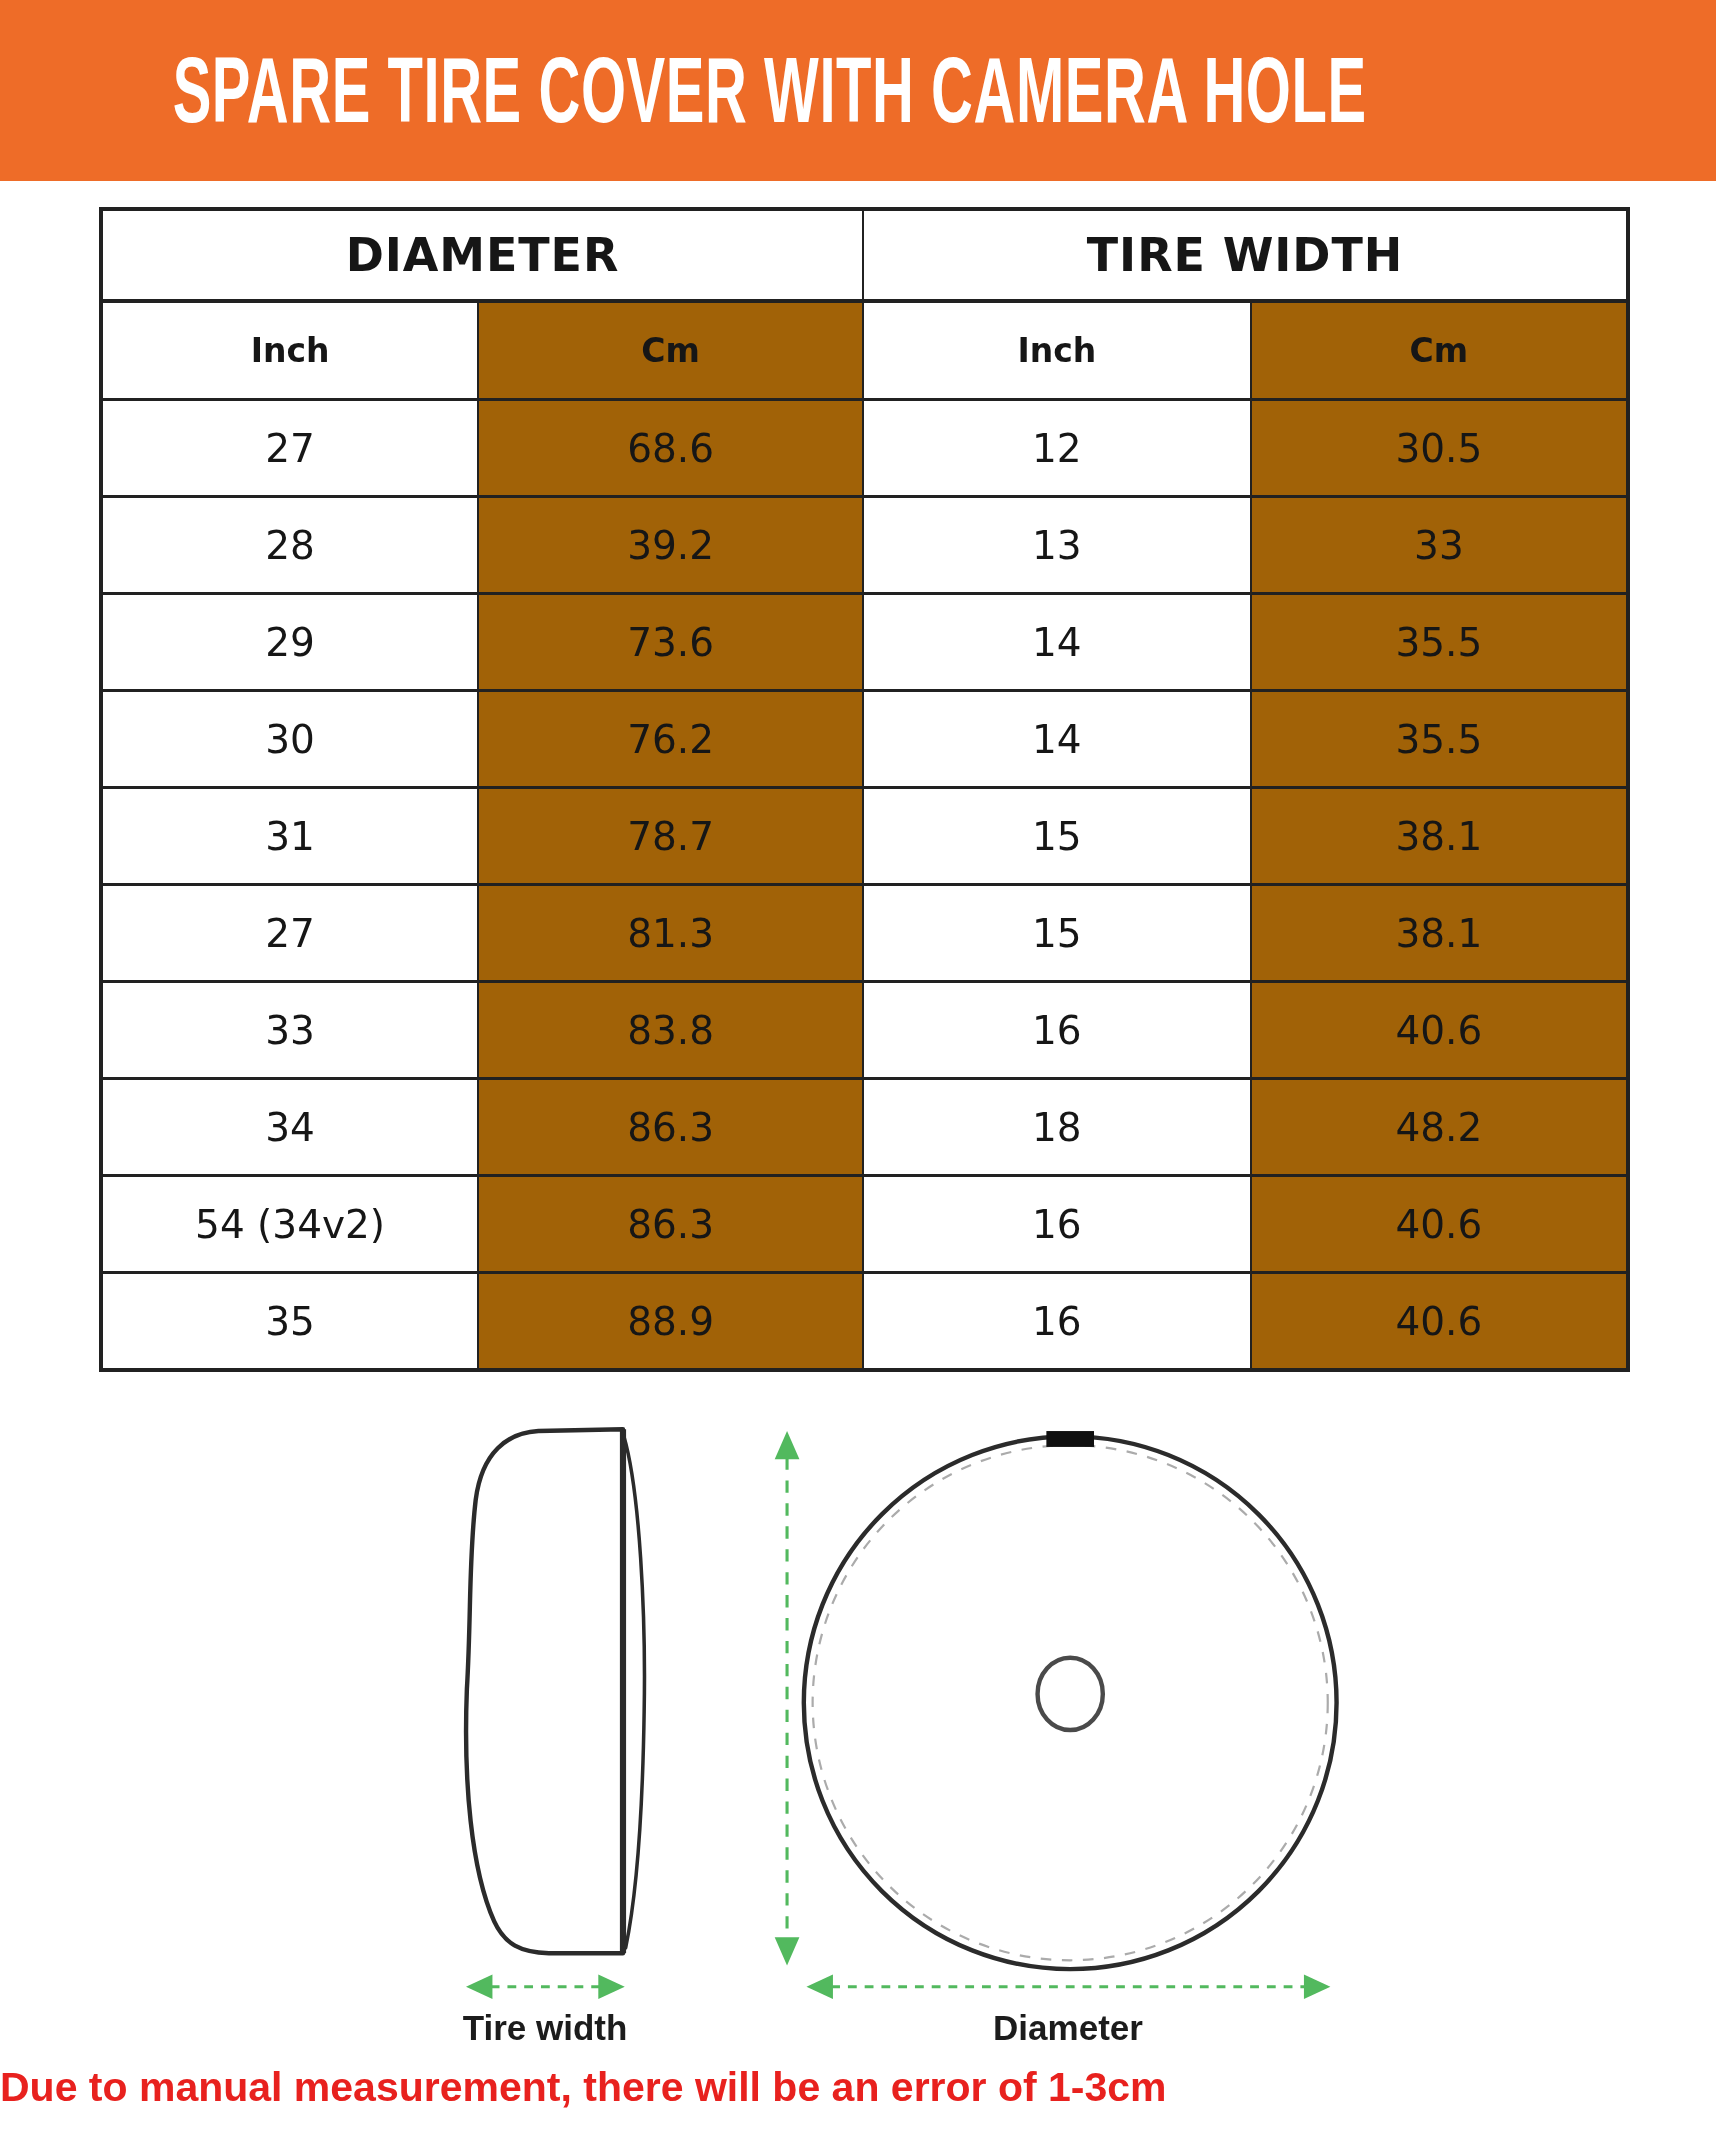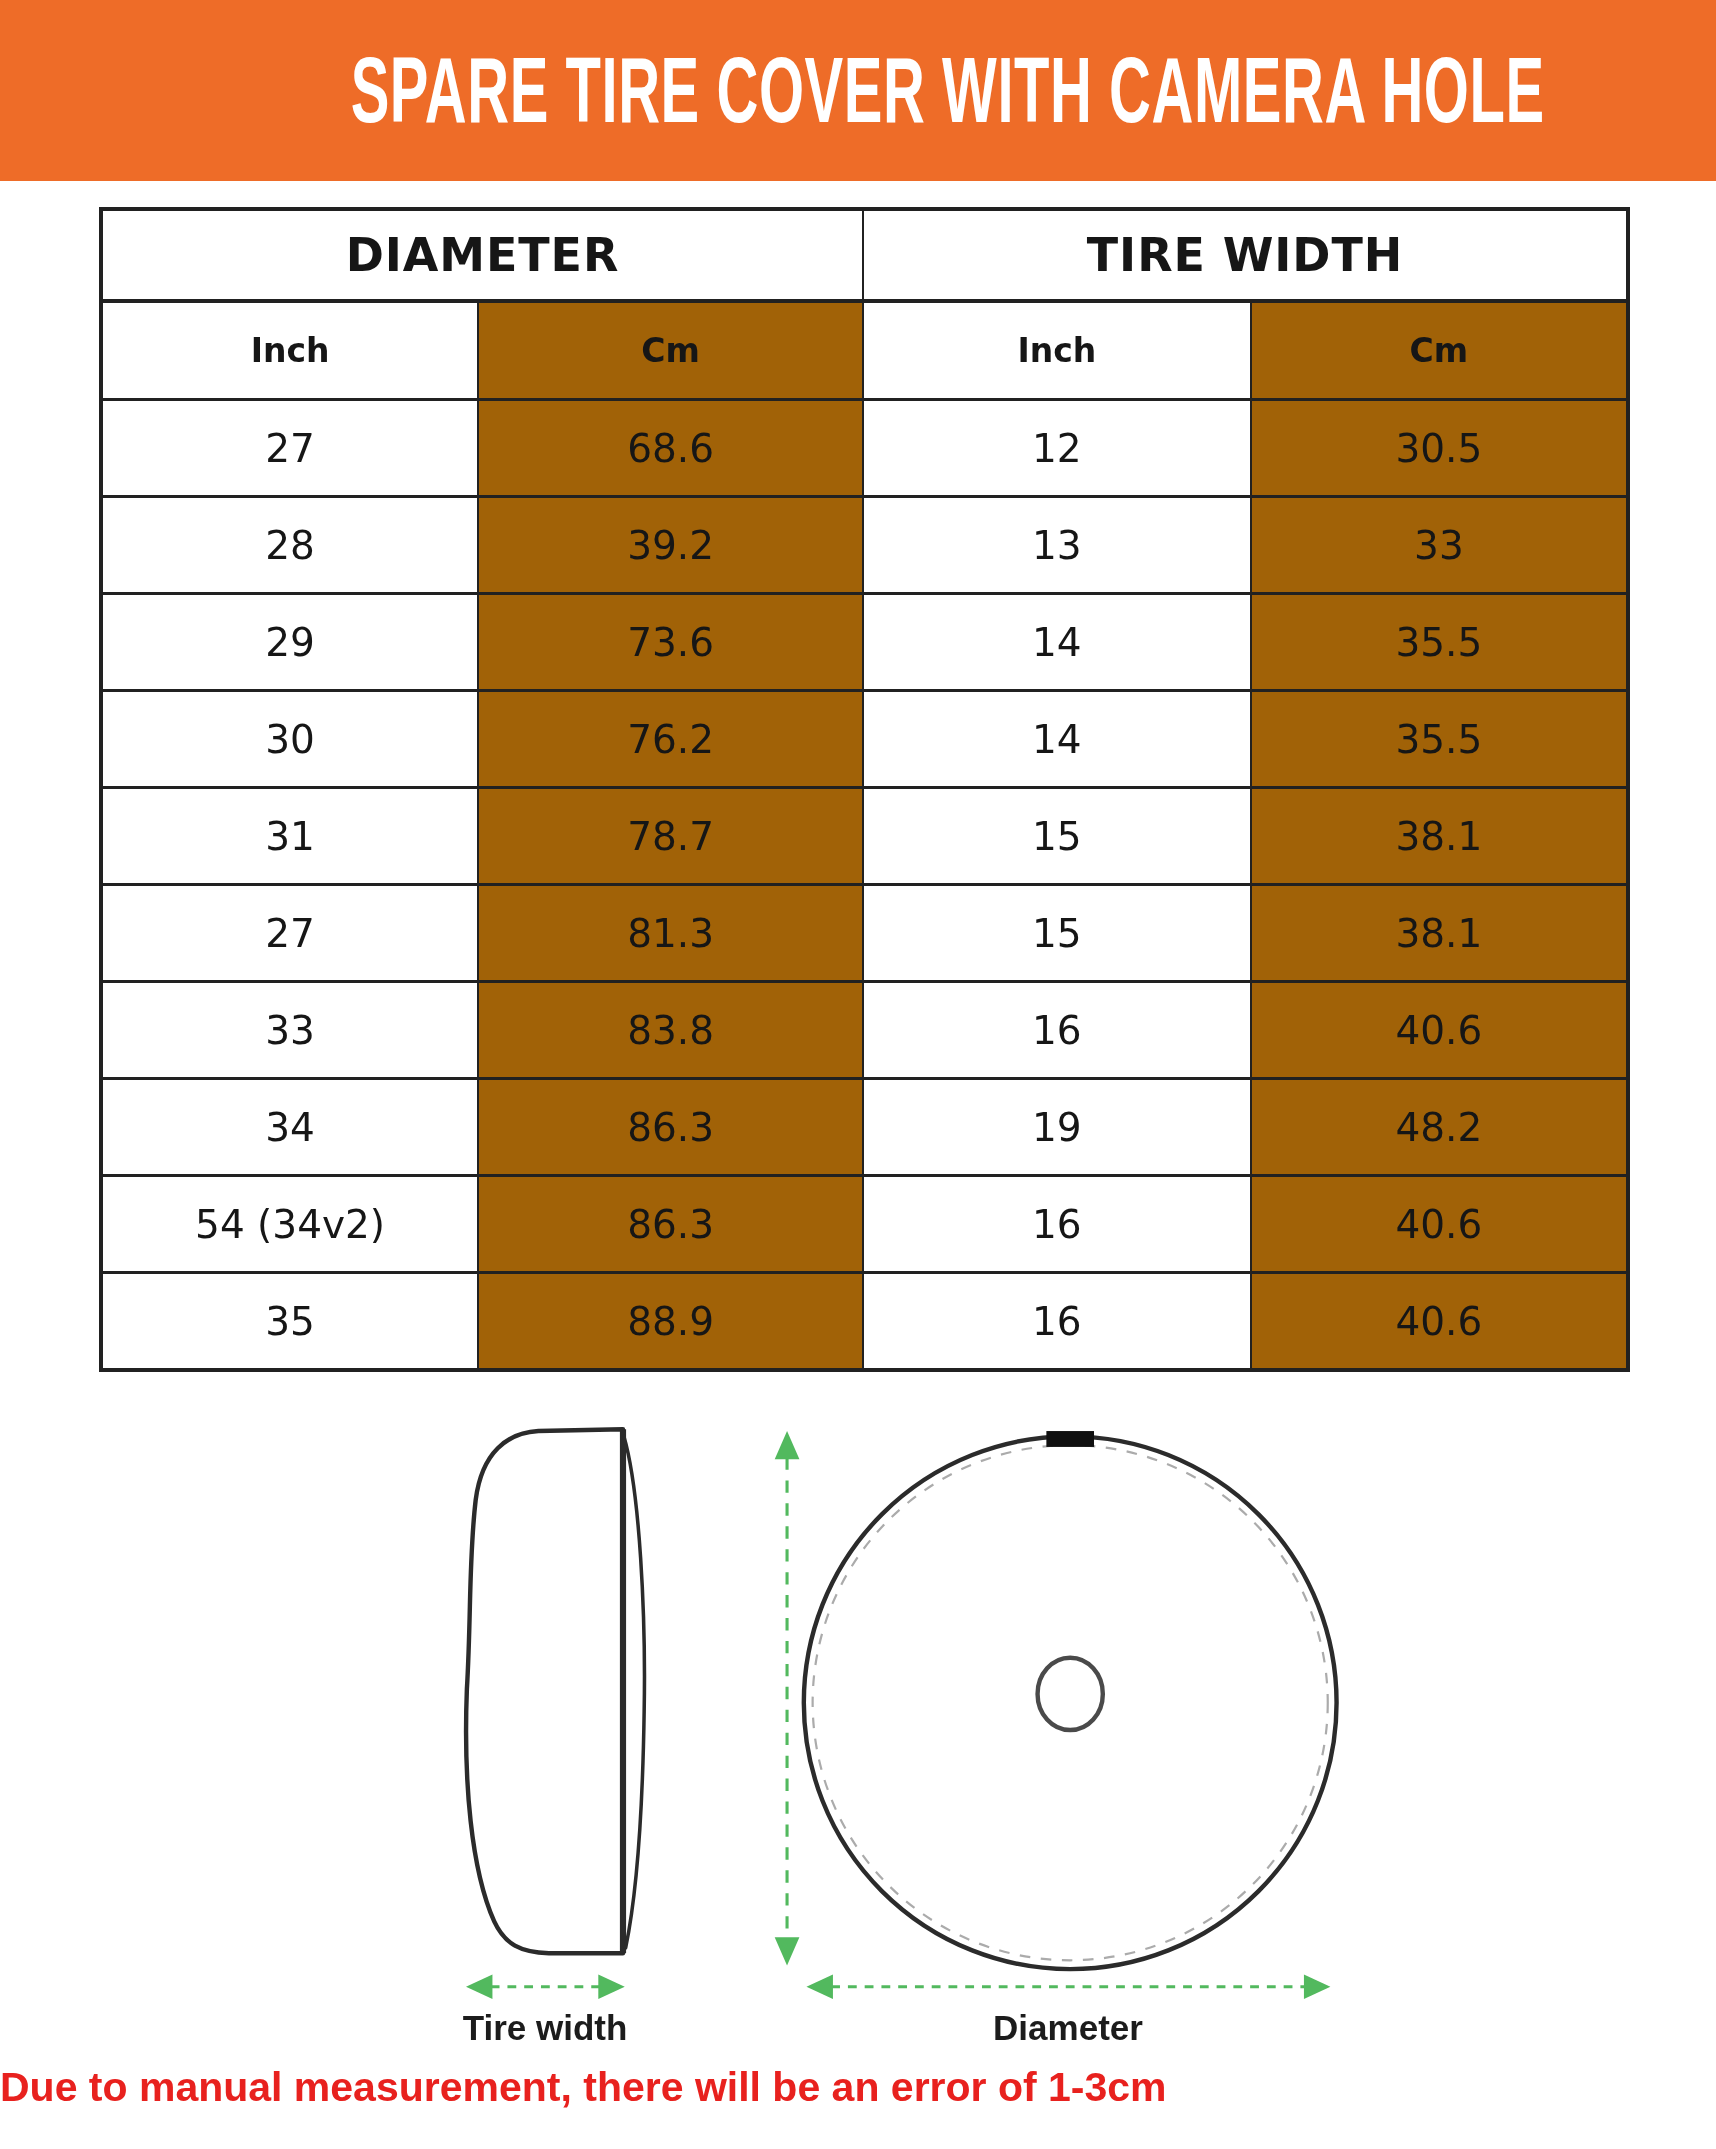--- a/index.html
+++ b/index.html
@@ -9,21 +9,21 @@
     background:#ffffff;
     font-family:"Liberation Sans", sans-serif;
     overflow:hidden;
   }
 
   
   .banner {
     position:absolute; left:0; top:0;
     width:1717px; height:181px;
     background:#EE6C28;
-    display:flex; align-items:center; justify-content:flex-start;
+    display:flex; align-items:center; justify-content:flex-end;
   }
   .banner-title {
     color:#ffffff;
     font-size:92px;
     font-weight:800;
     letter-spacing:0.9px;
     white-space:nowrap;
     display:inline-block;
     transform:scaleX(0.63);
     transform-origin:center;
@@ -156,21 +156,21 @@
   </tr>
   <tr>
     <td>33</td>
     <td class="grey">83.8</td>
     <td>16</td>
     <td class="grey">40.6</td>
   </tr>
   <tr>
     <td>34</td>
     <td class="grey">86.3</td>
-    <td>19</td>
+    <td>18</td>
     <td class="grey">48.2</td>
   </tr>
   <tr>
     <td>54 (34v2)</td>
     <td class="grey">86.3</td>
     <td>16</td>
     <td class="grey">40.6</td>
   </tr>
   <tr>
     <td>35</td>

